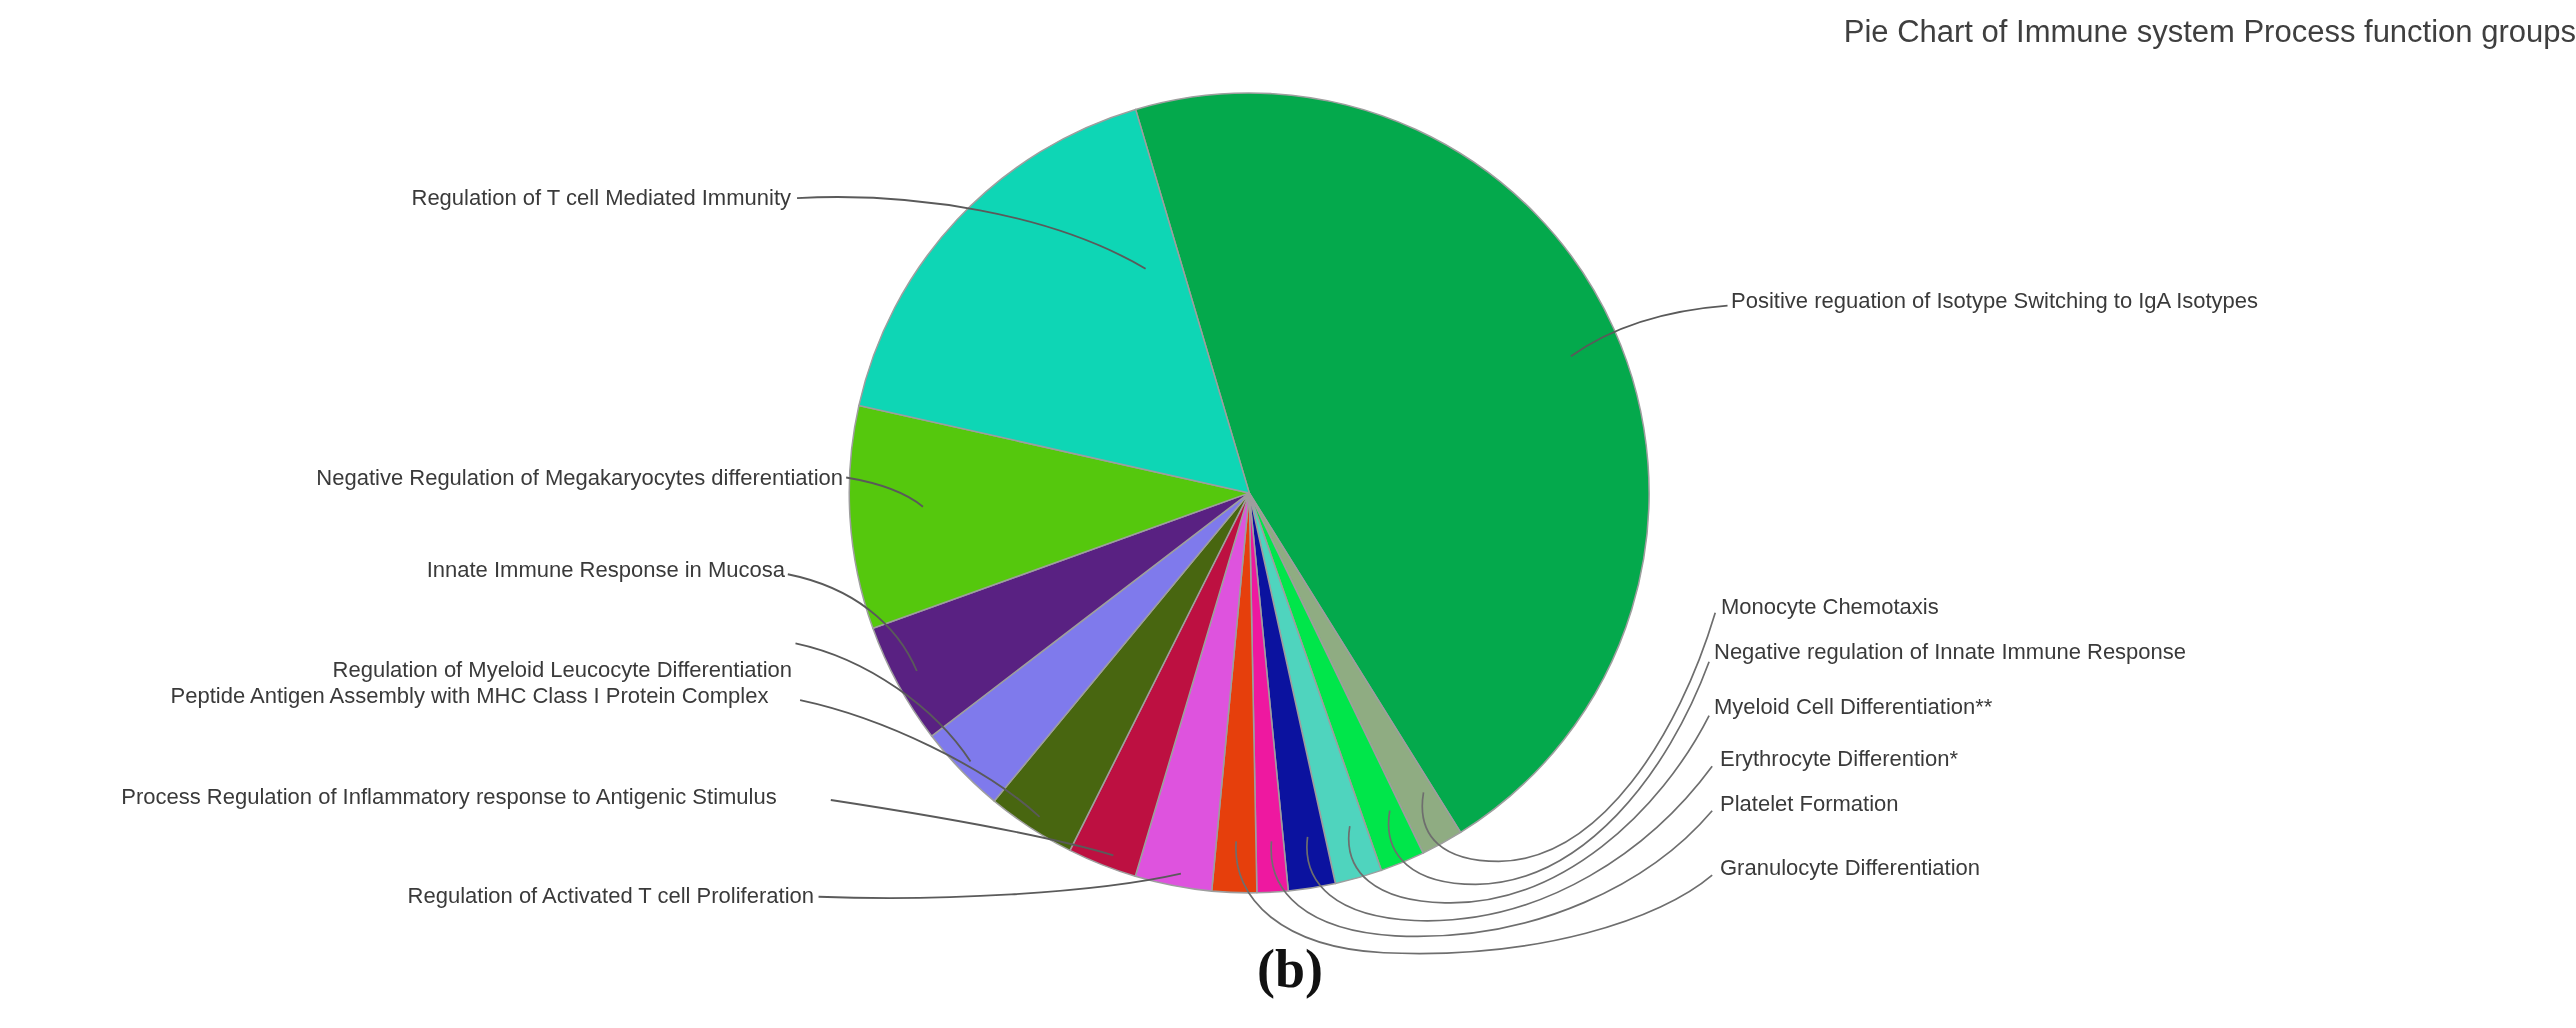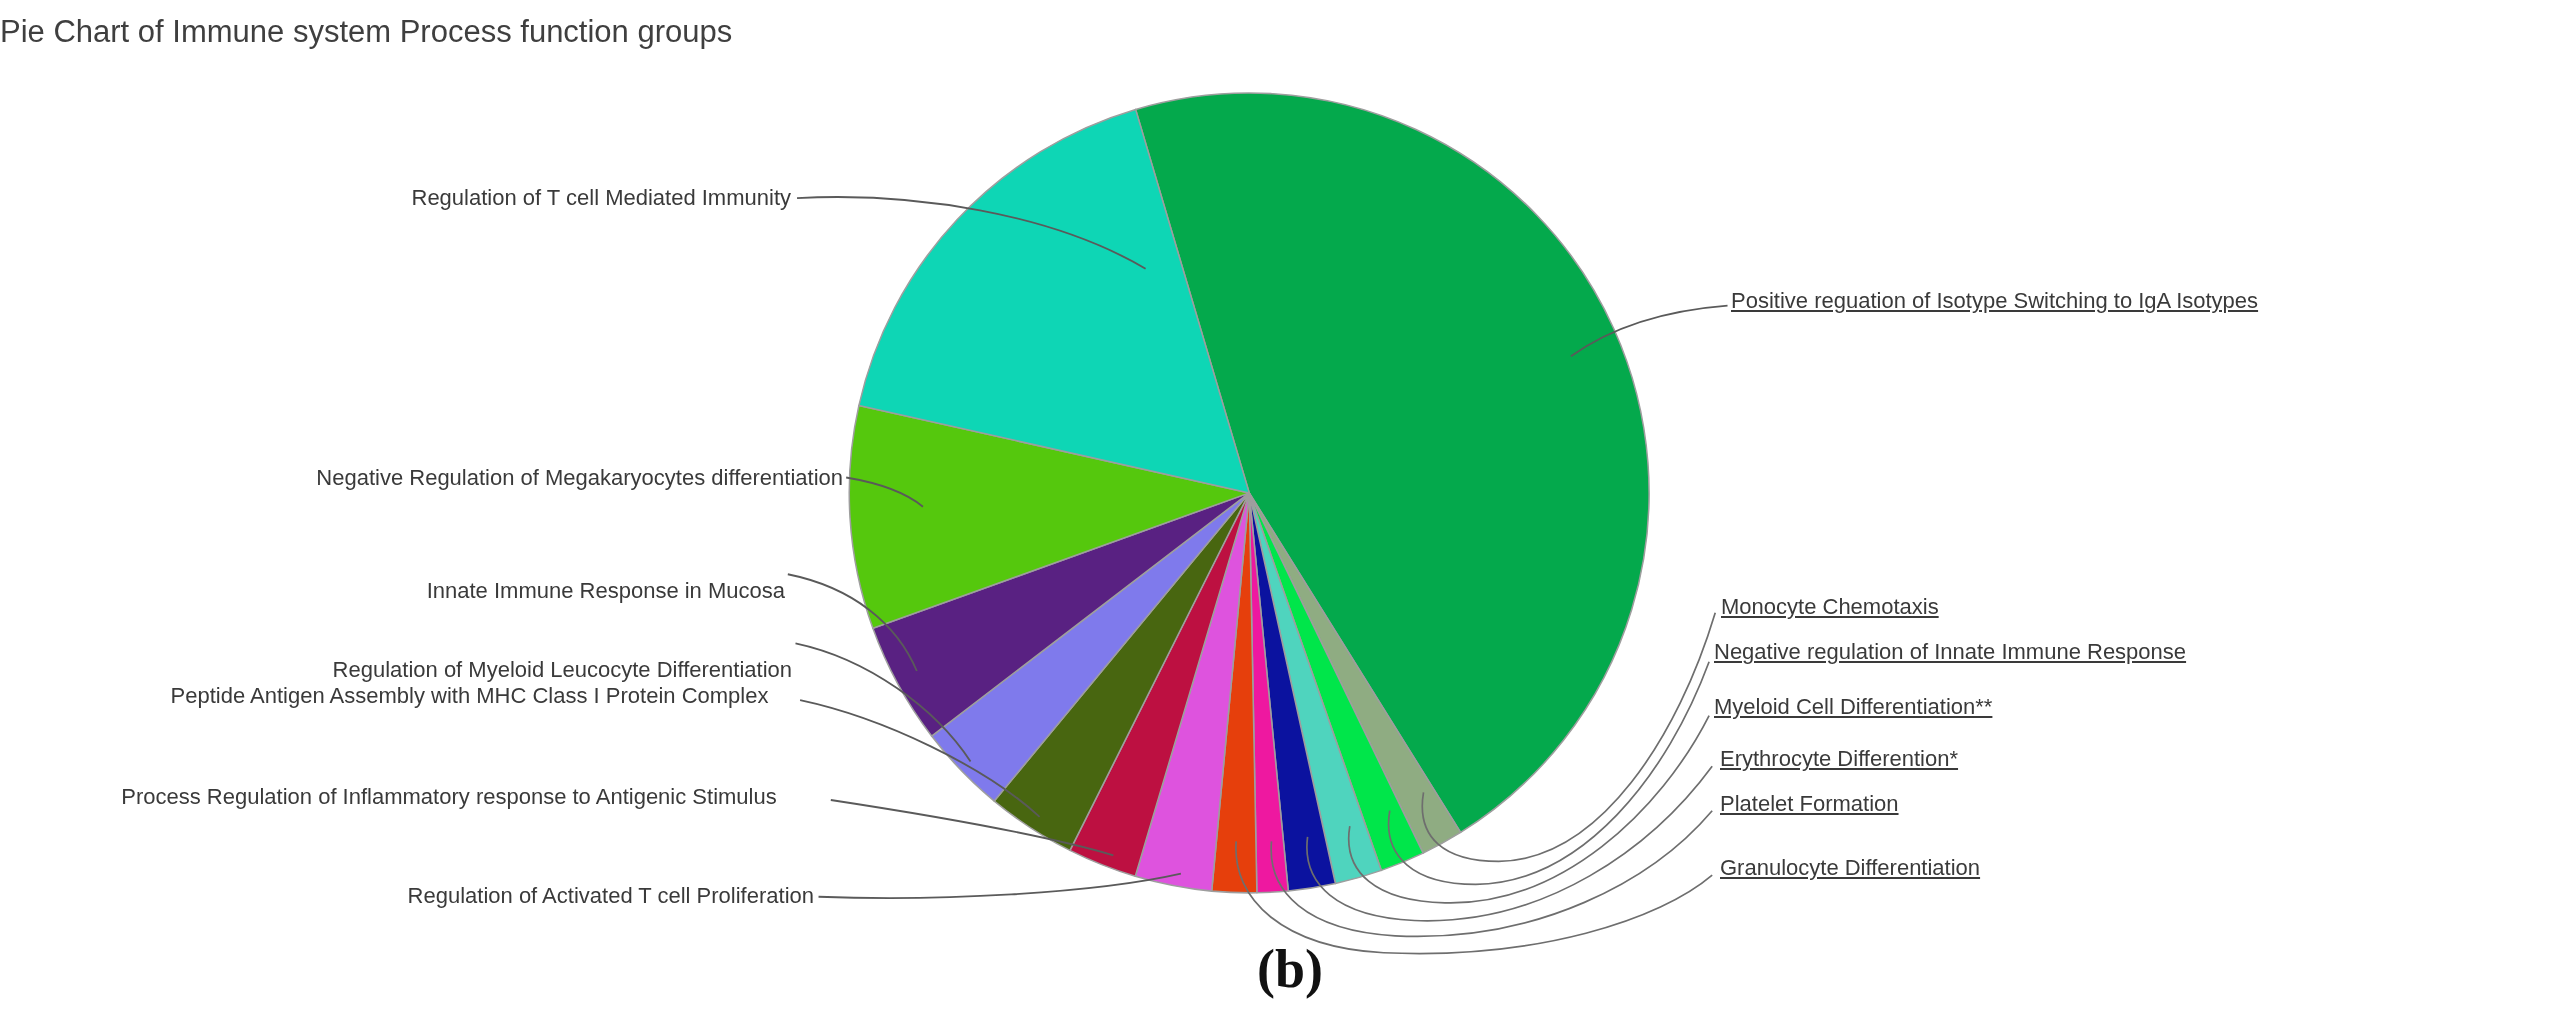--- a/index.html
+++ b/index.html
@@ -6,24 +6,24 @@
   body{
     width:2576px;height:1028px;position:relative;background:#ffffff;
     font-family:"Liberation Sans", sans-serif;color:#3a3a3a;overflow:hidden;
   }
   #figure-svg{position:absolute;left:0;top:0;width:2576px;height:1028px;}
   .callout{
     position:absolute;font-size:22px;line-height:40px;white-space:nowrap;
     color:#3a3a3a;letter-spacing:0px;
   }
   .callout.left-side{text-align:right;}
-  .callout.right-side{text-align:left;text-decoration:underline;}
+  .callout.right-side{text-align:left;}
   .callout.wrap{white-space:normal;text-align:center;line-height:51px;}
   #chart-title{
-    position:absolute;left:0;right:0;top:14px;text-align:left;
+    position:absolute;left:0;right:0;top:14px;text-align:right;
     font-size:31px;color:#3f3f3f;
   }
   #figure-caption{
     position:absolute;left:1227px;top:938px;width:126px;text-align:center;
     font-family:"Liberation Serif", serif;font-weight:bold;font-size:54px;color:#111;
   }
   .leader{fill:none;stroke:#5a5a5a;stroke-width:2.4px;}
   .leader.long-arc{stroke:#6e6e6e;stroke-width:2.2px;}
 </style>
 </head>
@@ -61,21 +61,21 @@
     <path class="leader long-arc" d="M 1810 1056 C 1800 1116 1842 1152 1922 1152 C 2062 1150 2172 1008 2226 862"></path>
     <path class="leader long-arc" d="M 1758 1076 C 1748 1136 1792 1174 1882 1176 C 2032 1180 2162 1058 2226 932"></path>
     <path class="leader long-arc" d="M 1703 1090 C 1695 1152 1742 1194 1842 1199 C 2012 1206 2152 1104 2230 998"></path>
     <path class="leader long-arc" d="M 1656 1096 C 1650 1162 1702 1212 1817 1219 C 2002 1228 2152 1148 2230 1056"></path>
     <path class="leader long-arc" d="M 1610 1096 C 1604 1172 1672 1234 1802 1241 C 2002 1250 2162 1198 2230 1140"></path>
   </g>
 </svg>
 
 <div class="callout left-side" style="right:1785px;top:178px;">Regulation of T cell Mediated Immunity</div>
 <div class="callout left-side" style="right:1733px;top:458px;">Negative Regulation of Megakaryocytes differentiation</div>
-<div class="callout left-side" style="right:1791px;top:550px;margin-top:21px;">Innate Immune Response in Mucosa</div>
+<div class="callout left-side" style="right:1791px;top:550px;">Innate Immune Response in Mucosa</div>
 <div class="callout left-side" style="right:1784px;top:618px;margin-top:32px;">Regulation of Myeloid  Leucocyte Differentiation</div>
 <div class="callout left-side wrap" style="left:140px;top:670px;width:659px;">Peptide Antigen Assembly with MHC Class I Protein Complex</div>
 <div class="callout left-side wrap" style="left:68px;top:771px;width:762px;">Process Regulation of Inflammatory response to Antigenic Stimulus</div>
 <div class="callout left-side" style="right:1762px;top:876px;">Regulation of Activated T cell Proliferation</div>
 
 <div class="callout right-side" style="left:1731px;top:281px;">Positive reguation of Isotype Switching to IgA Isotypes</div>
 <div class="callout right-side" style="left:1721px;top:587px;">Monocyte Chemotaxis</div>
 <div class="callout right-side" style="left:1714px;top:632px;">Negative regulation of Innate Immune Response</div>
 <div class="callout right-side" style="left:1714px;top:687px;">Myeloid Cell Differentiation**</div>
 <div class="callout right-side" style="left:1720px;top:739px;">Erythrocyte Differention*</div>

